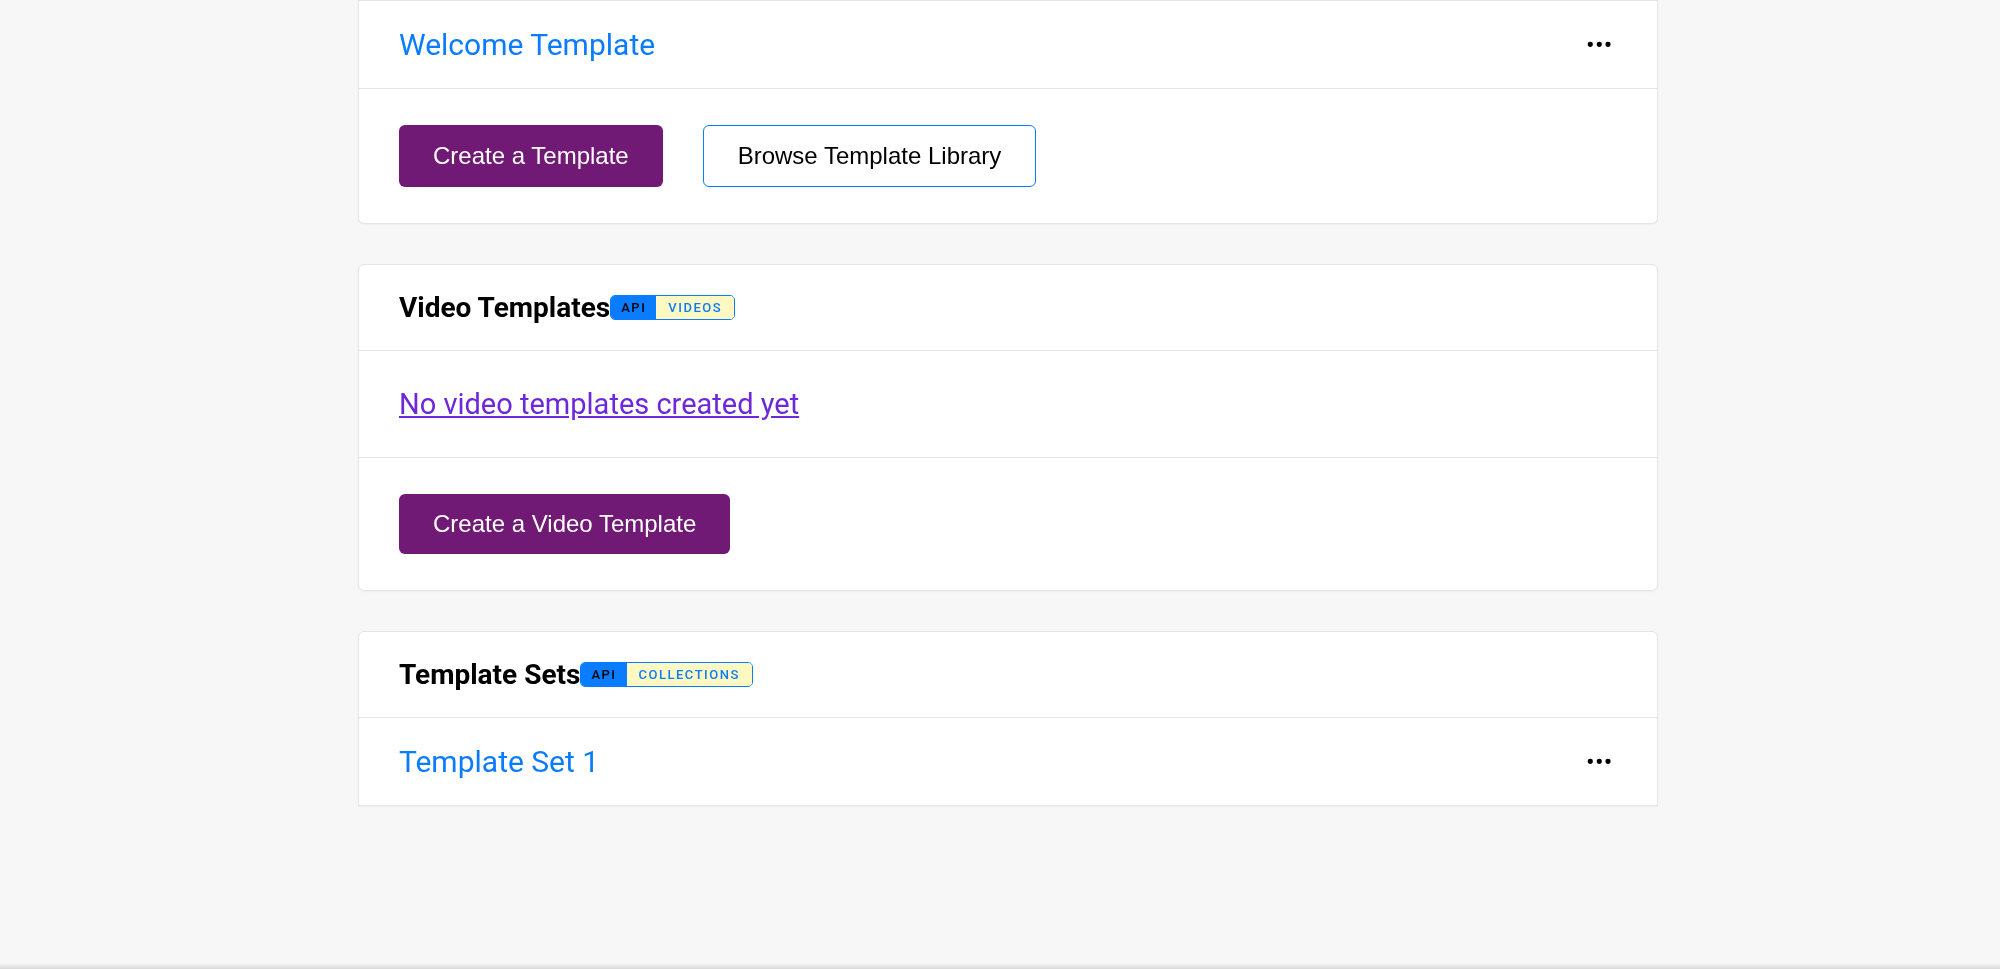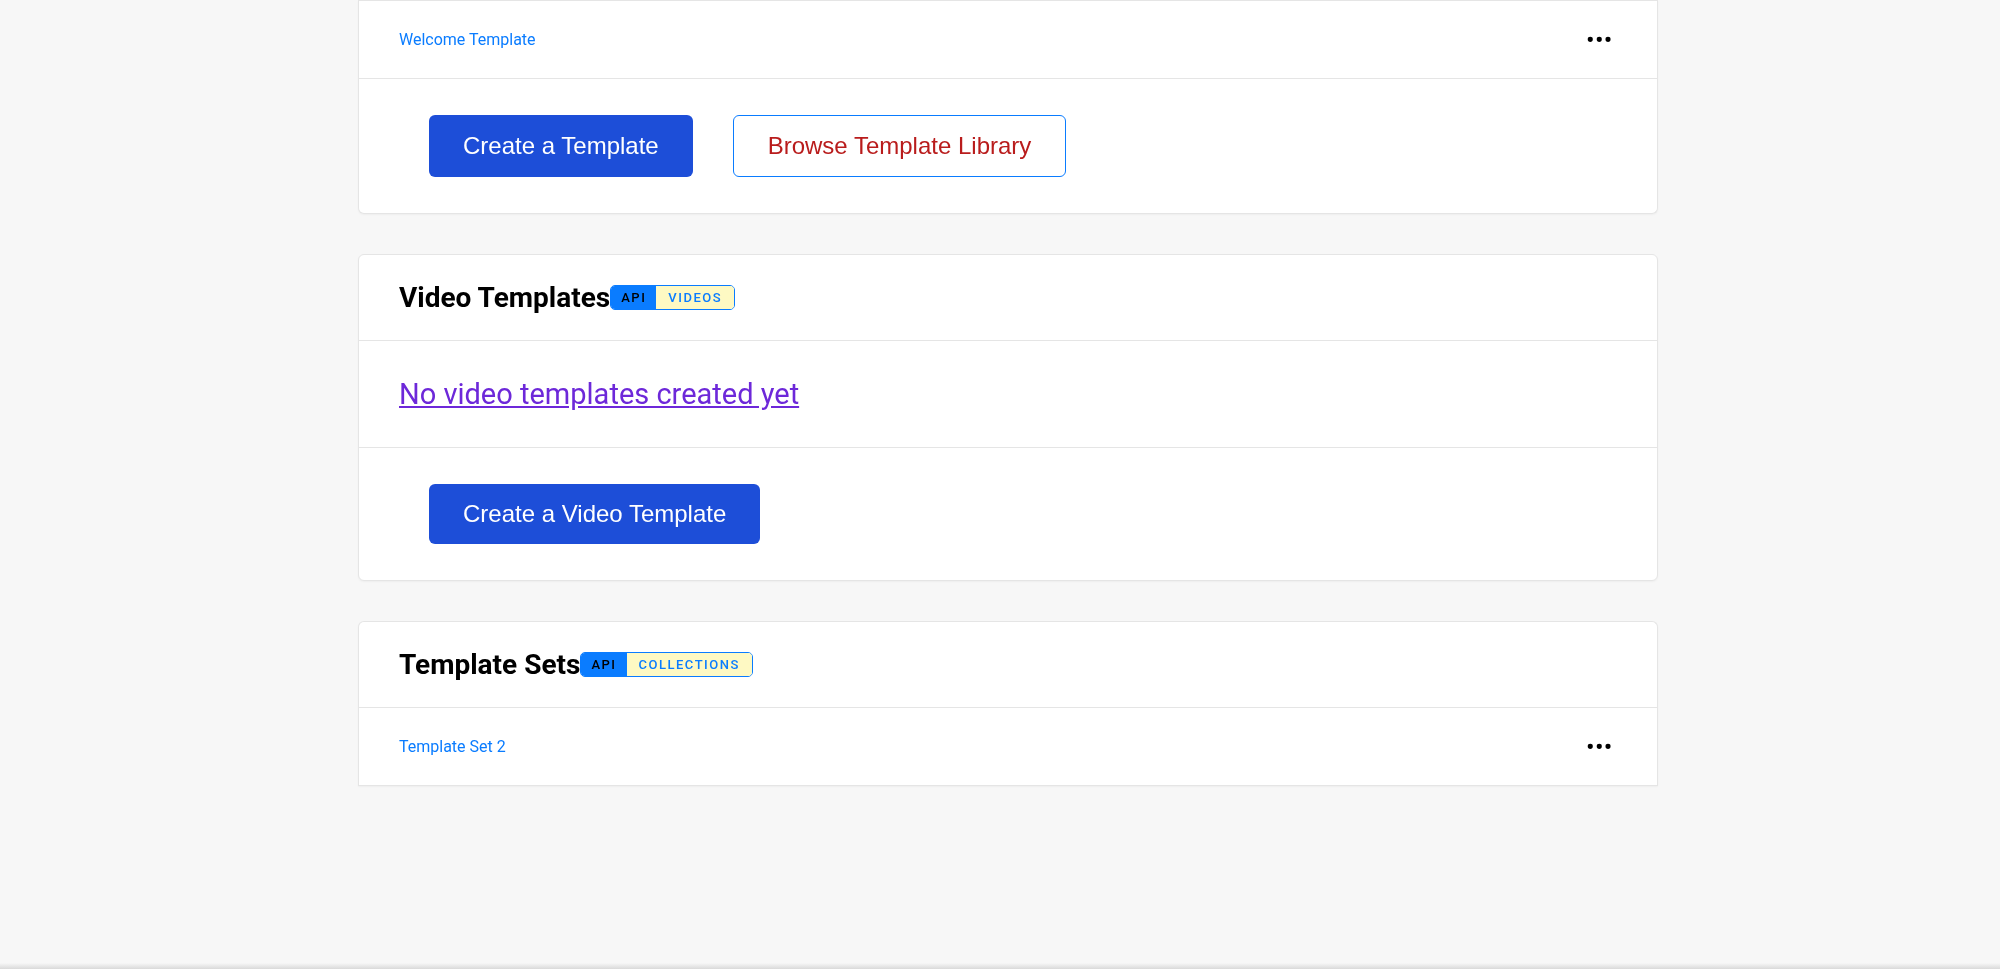--- a/index.html
+++ b/index.html
@@ -70,21 +70,21 @@
       align-items: center;
       justify-content: space-between;
       padding: 26px 40px;
       border-bottom: 1px solid #e5e5e5;
     }
     .list-row:last-of-type {
       border-bottom: none;
     }
     .list-link {
       color: #0a7cff;
-      font-size: 16px;
+      font-size: 30px;
       font-weight: 400;
       cursor: pointer;
     }
     .more-icon {
       font-size: 22px;
       color: #000;
       font-weight: 700;
       letter-spacing: 1px;
       cursor: pointer;
       padding: 0 4px;
@@ -99,27 +99,26 @@
       align-items: center;
       justify-content: center;
       font-size: 24px;
       font-weight: 400;
       padding: 16px 34px;
       border-radius: 6px;
       cursor: pointer;
       border: none;
     }
     .btn-primary {
-      background: #1d4ed8;
+      background: #701a75;
       color: #fff;
-      margin-left: 30px;
     }
     .btn-outline {
       background: #fff;
-      color: #b91c1c;
+      color: #000000;
       border: 1.5px solid #0a7cff;
       text-align: center;
     }
     .empty-text {
       color: #6d28d9;
       font-size: 29px;
       text-decoration: underline;
     }
     .empty-row {
       padding: 36px 40px;
@@ -205,20 +204,20 @@
 
     <div class="card last-card">
       <div class="card-header">
         <div class="card-title">Template Sets</div>
         <div class="badge-group">
           <span class="badge-api">API</span>
           <span class="badge-right">COLLECTIONS</span>
         </div>
       </div>
       <div class="list-row" style="border-bottom:1px solid #e5e5e5;">
-        <span class="list-link">Template Set 2</span>
+        <span class="list-link">Template Set 1</span>
         <span class="more-icon">•••</span>
       </div>
     </div>
 
   </div>
   <div class="shadow-line"></div>
 </div>
 
 </body></html>

